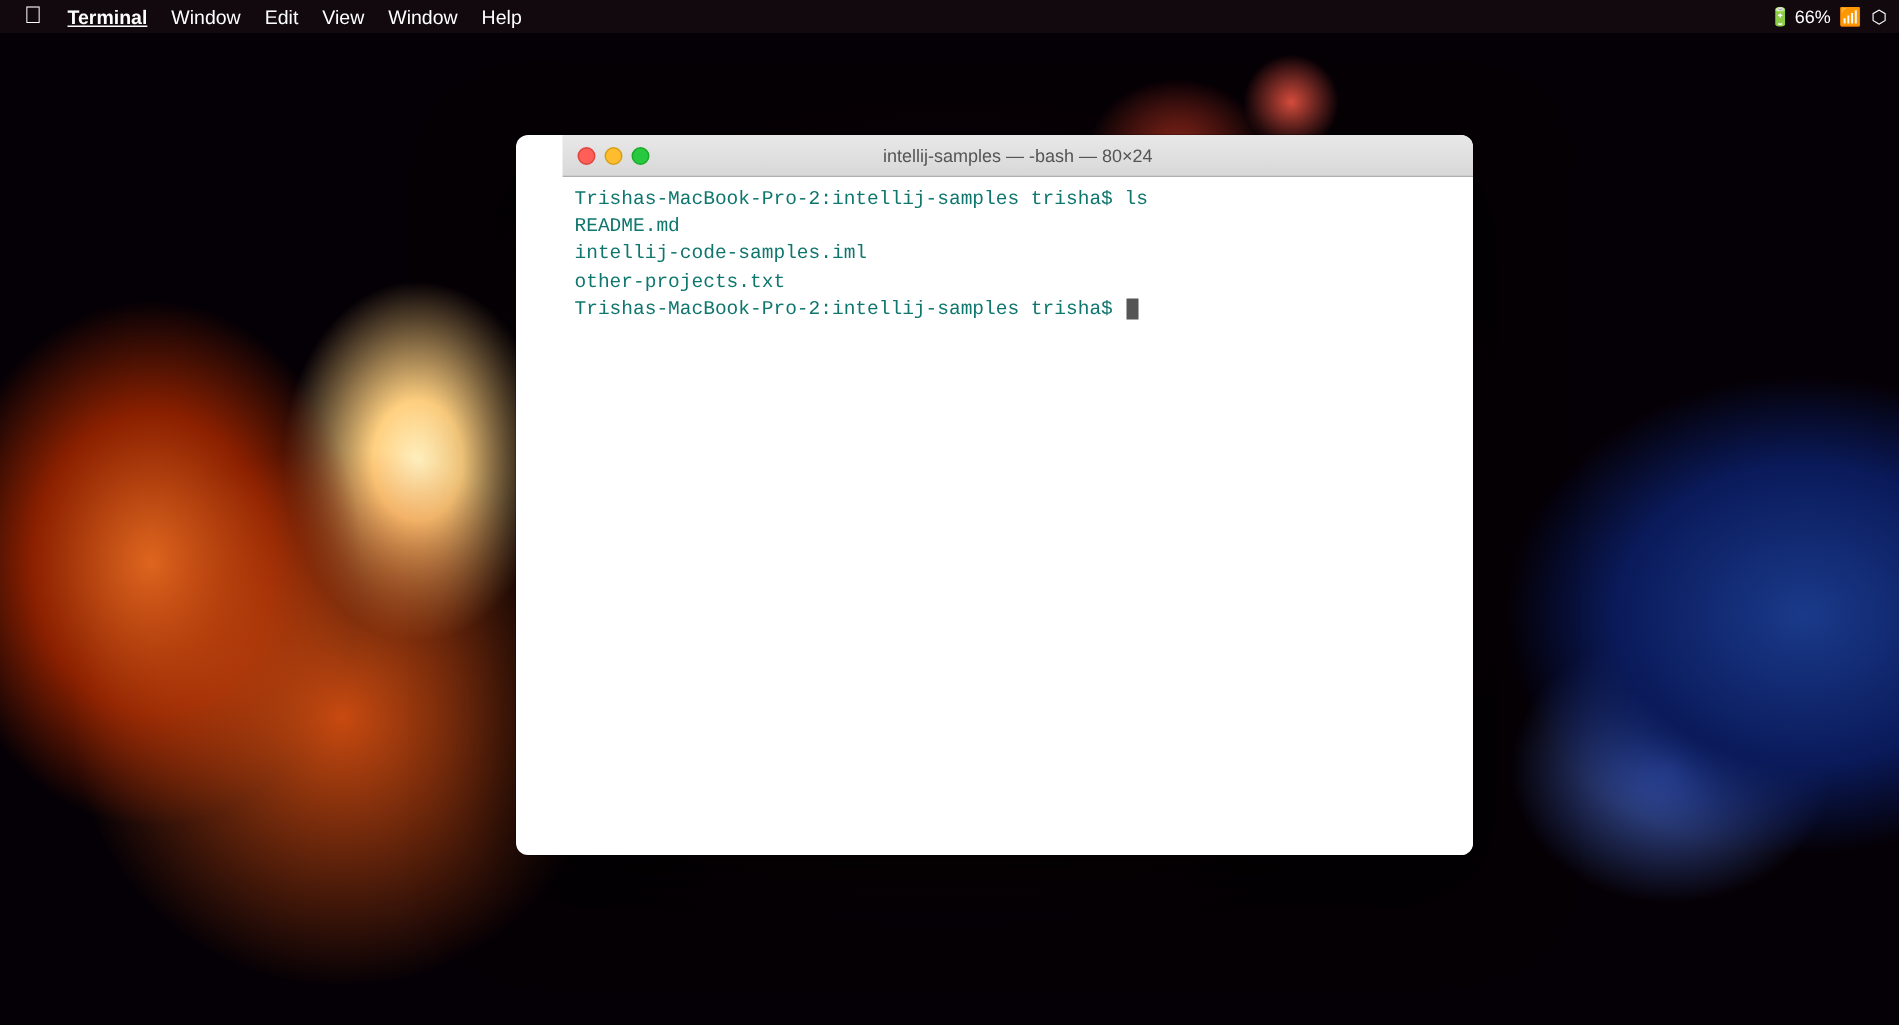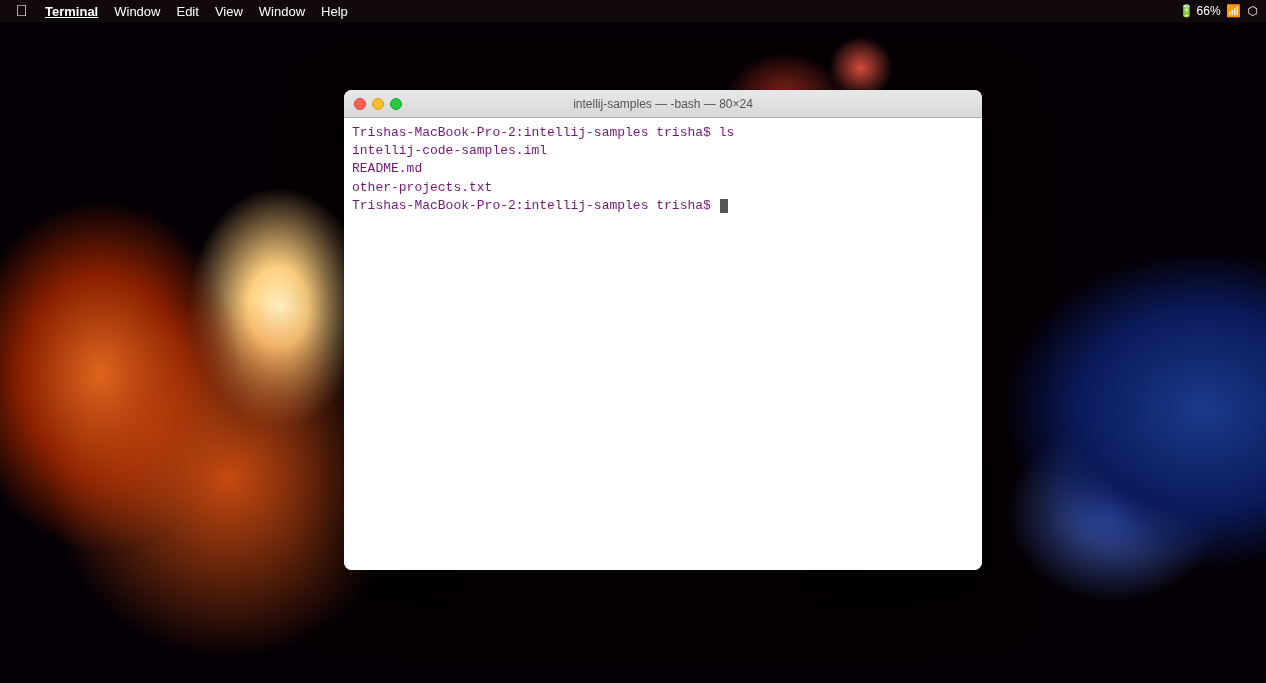--- a/index.html
+++ b/index.html
@@ -90,20 +90,21 @@
       top: 90px;
       left: 344px;
       width: 638px;
       height: 480px;
       background: #fff;
       border-radius: 8px;
       box-shadow: 0 20px 60px rgba(0,0,0,0.7), 0 0 0 0.5px rgba(0,0,0,0.3);
       overflow: hidden;
       display: flex;
       flex-direction: column;
+      padding-left: 31px;
     }
 
     
     .title-bar {
       height: 28px;
       background: linear-gradient(180deg, #e8e8e8 0%, #d8d8d8 100%);
       border-bottom: 1px solid #b0b0b0;
       display: flex;
       align-items: center;
       padding: 0 10px;
@@ -138,21 +139,21 @@
     }
 
     
     .terminal-content {
       flex: 1;
       background: #fff;
       padding: 6px 8px;
       font-family: 'Menlo', 'Monaco', 'Courier New', monospace;
       font-size: 13px;
       line-height: 1.4;
-      color: #701a75;
+      color: #0f766e;
       overflow: hidden;
     }
 
     .terminal-line {
       white-space: pre;
       display: flex;
       align-items: center;
     }
 
     .cursor {
@@ -207,22 +208,22 @@
     </div>
     <span class="title-bar-title">intellij-samples — -bash — 80×24</span>
   </div>
 
   <div class="terminal-content">
     <div class="terminal-line">
       <span>Trishas-MacBook-Pro-2:intellij-samples trisha$ ls</span>
     </div>
     <div class="terminal-cols">
       <div class="terminal-col">
+        <div class="terminal-line"><span>README.md</span></div>
         <div class="terminal-line"><span>intellij-code-samples.iml</span></div>
-        <div class="terminal-line"><span>README.md</span></div>
         <div class="terminal-line"><span>other-projects.txt</span></div>
       </div>
     </div>
     <div class="terminal-line">
       <span>Trishas-MacBook-Pro-2:intellij-samples trisha$ </span><span class="cursor"></span>
     </div>
   </div>
 </div>
 
 </body></html>

